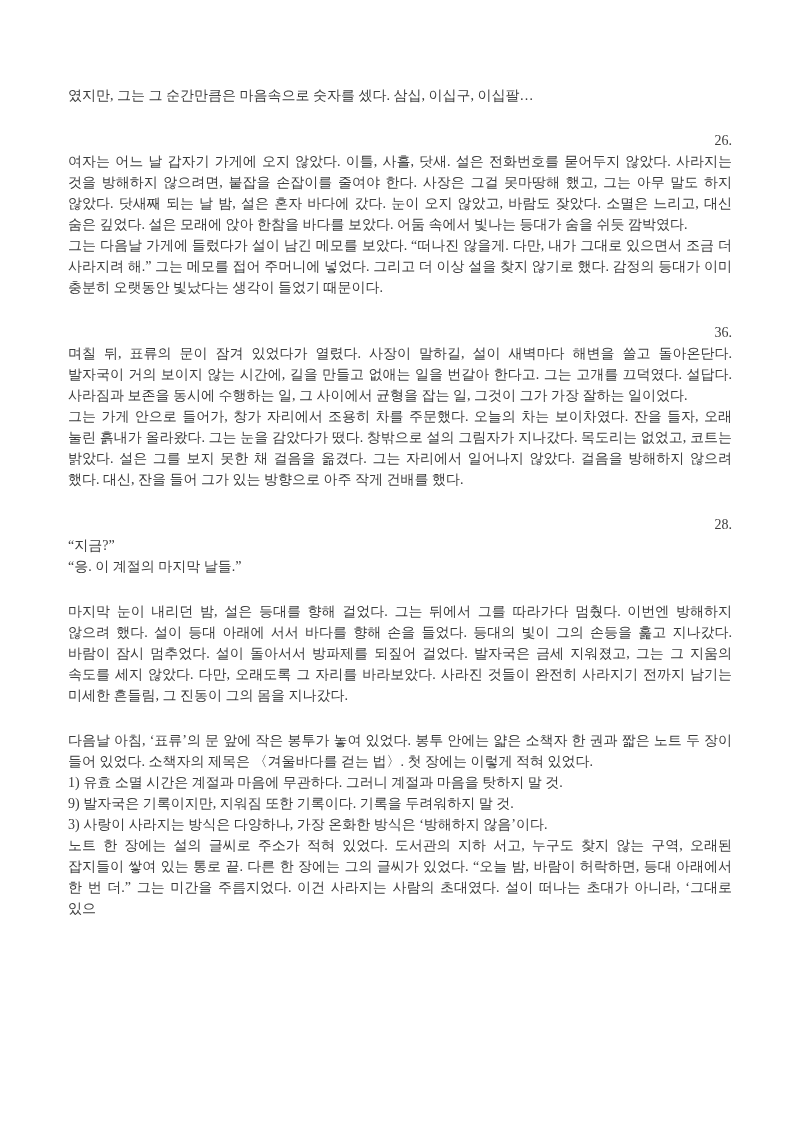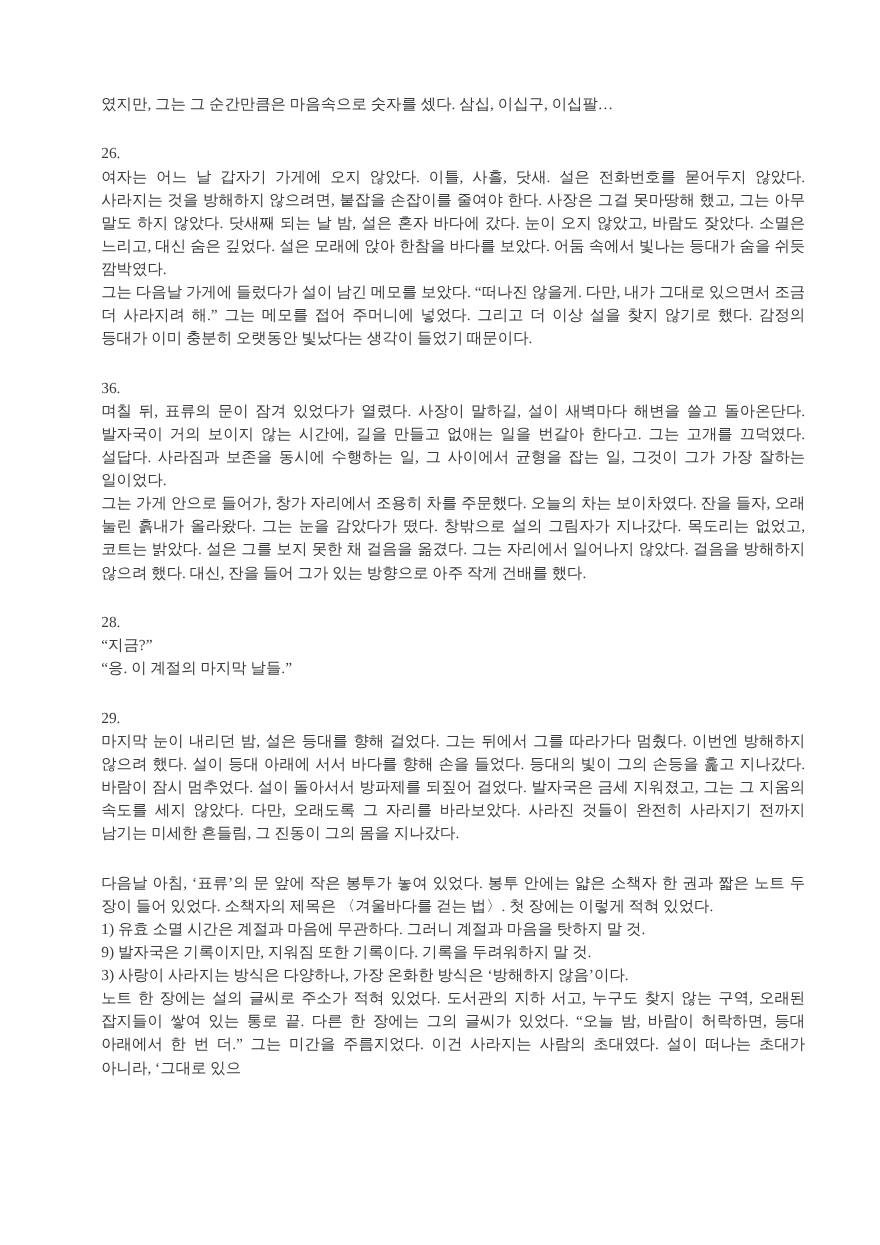--- a/index.html
+++ b/index.html
@@ -9,37 +9,37 @@
   }
   body {
     width: 800px;
     height: 1132px;
     overflow: hidden;
   }
   .page {
     box-sizing: border-box;
     width: 800px;
     height: 1132px;
-    padding: 85px 68px 40px 92px;
+    padding: 85px 68px 40px 68px;
     font-family: "Liberation Serif", "DejaVu Serif", serif;
     font-size: 14px;
     line-height: 21px;
     color: #3b3b3b;
     background: #ffffff;
   }
   .intro {
     margin: 0;
     text-align: justify;
   }
   .sec {
     margin-top: 24px;
   }
   .num {
     margin: 0;
-    text-align: left;
+    text-align: right;
   }
   .para {
     margin: 0;
     text-align: justify;
     text-justify: inter-word;
     word-break: keep-all;
     overflow-wrap: break-word;
   }
 </style>
 </head>
@@ -61,21 +61,20 @@
     <p class="para">그는 가게 안으로 들어가, 창가 자리에서 조용히 차를 주문했다. 오늘의 차는 보이차였다. 잔을 들자, 오래 눌린 흙내가 올라왔다. 그는 눈을 감았다가 떴다. 창밖으로 설의 그림자가 지나갔다. 목도리는 없었고, 코트는 밝았다. 설은 그를 보지 못한 채 걸음을 옮겼다. 그는 자리에서 일어나지 않았다. 걸음을 방해하지 않으려 했다. 대신, 잔을 들어 그가 있는 방향으로 아주 작게 건배를 했다.</p>
   </section>
 
   <section class="sec">
     <p class="num">28.</p>
     <p class="para">“지금?”</p>
     <p class="para">“응. 이 계절의 마지막 날들.”</p>
   </section>
 
   <section class="sec">
-    <p class="num">29.</p>
     <p class="para">마지막 눈이 내리던 밤, 설은 등대를 향해 걸었다. 그는 뒤에서 그를 따라가다 멈췄다. 이번엔 방해하지 않으려 했다. 설이 등대 아래에 서서 바다를 향해 손을 들었다. 등대의 빛이 그의 손등을 훑고 지나갔다. 바람이 잠시 멈추었다. 설이 돌아서서 방파제를 되짚어 걸었다. 발자국은 금세 지워졌고, 그는 그 지움의 속도를 세지 않았다. 다만, 오래도록 그 자리를 바라보았다. 사라진 것들이 완전히 사라지기 전까지 남기는 미세한 흔들림, 그 진동이 그의 몸을 지나갔다.</p>
   </section>
 
   <section class="sec">
     <p class="para">다음날 아침, ‘표류’의 문 앞에 작은 봉투가 놓여 있었다. 봉투 안에는 얇은 소책자 한 권과 짧은 노트 두 장이 들어 있었다. 소책자의 제목은 〈겨울바다를 걷는 법〉. 첫 장에는 이렇게 적혀 있었다.</p>
     <p class="para">1) 유효 소멸 시간은 계절과 마음에 무관하다. 그러니 계절과 마음을 탓하지 말 것.</p>
     <p class="para">9) 발자국은 기록이지만, 지워짐 또한 기록이다. 기록을 두려워하지 말 것.</p>
     <p class="para">3) 사랑이 사라지는 방식은 다양하나, 가장 온화한 방식은 ‘방해하지 않음’이다.</p>
     <p class="para">노트 한 장에는 설의 글씨로 주소가 적혀 있었다. 도서관의 지하 서고, 누구도 찾지 않는 구역, 오래된 잡지들이 쌓여 있는 통로 끝. 다른 한 장에는 그의 글씨가 있었다. “오늘 밤, 바람이 허락하면, 등대 아래에서 한 번 더.” 그는 미간을 주름지었다. 이건 사라지는 사람의 초대였다. 설이 떠나는 초대가 아니라, ‘그대로 있으</p>
   </section>

